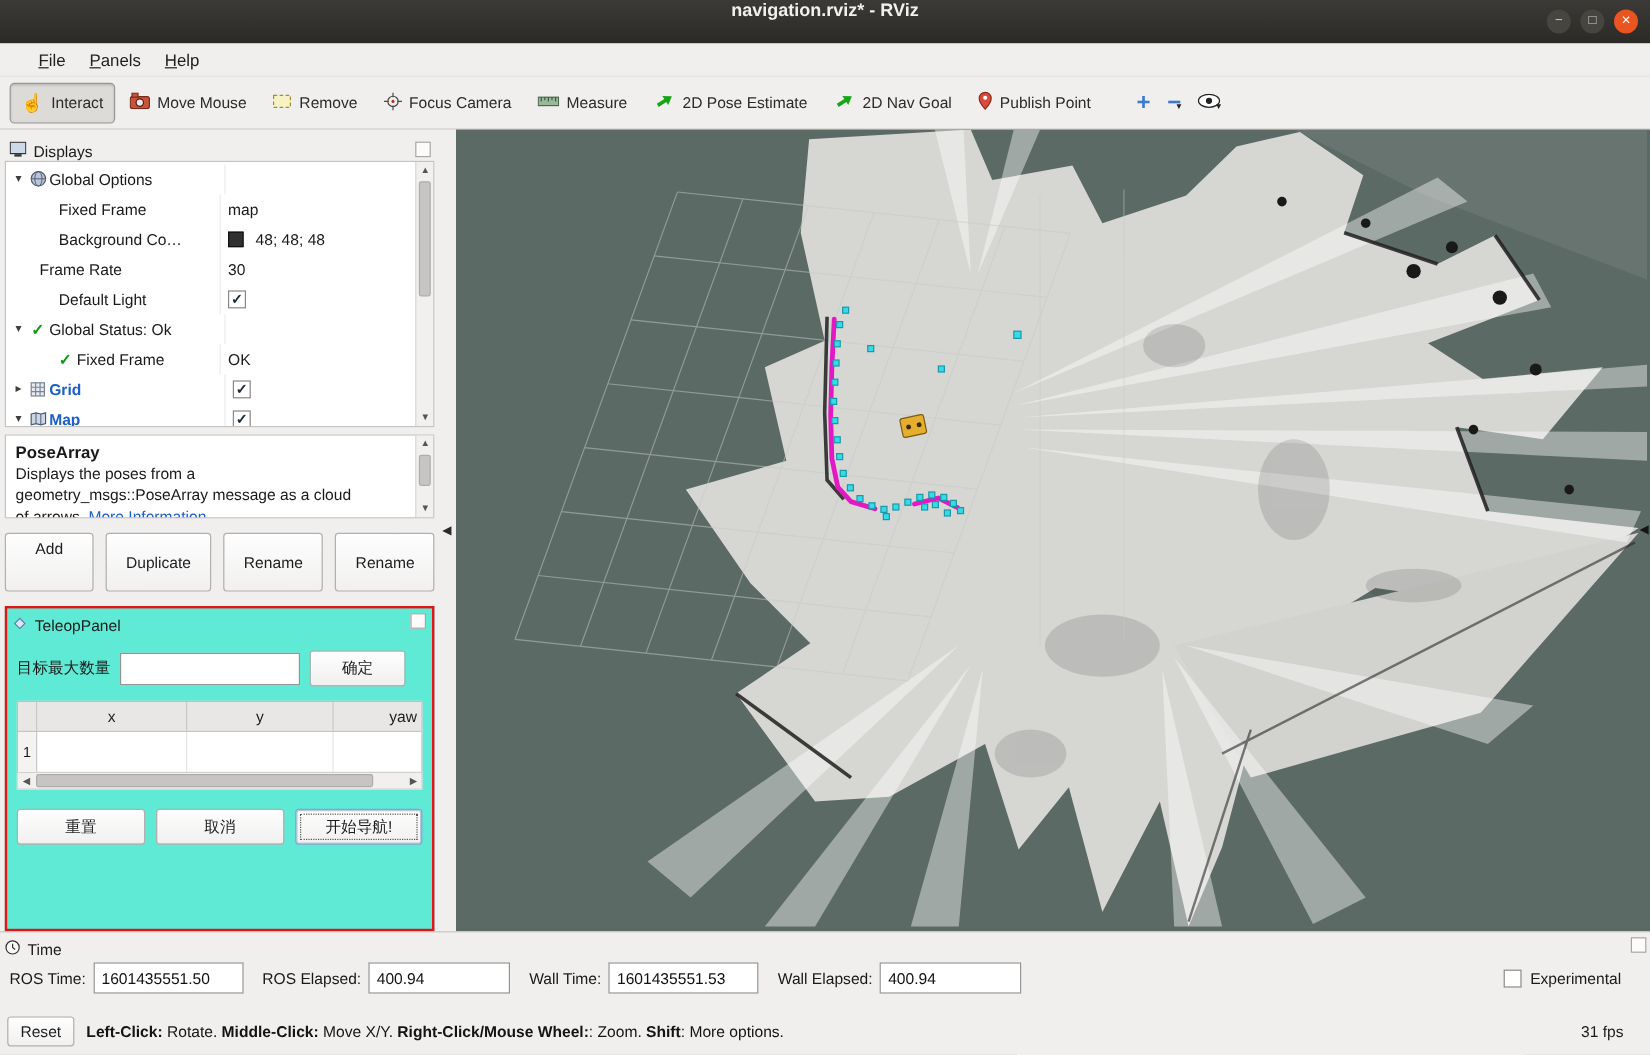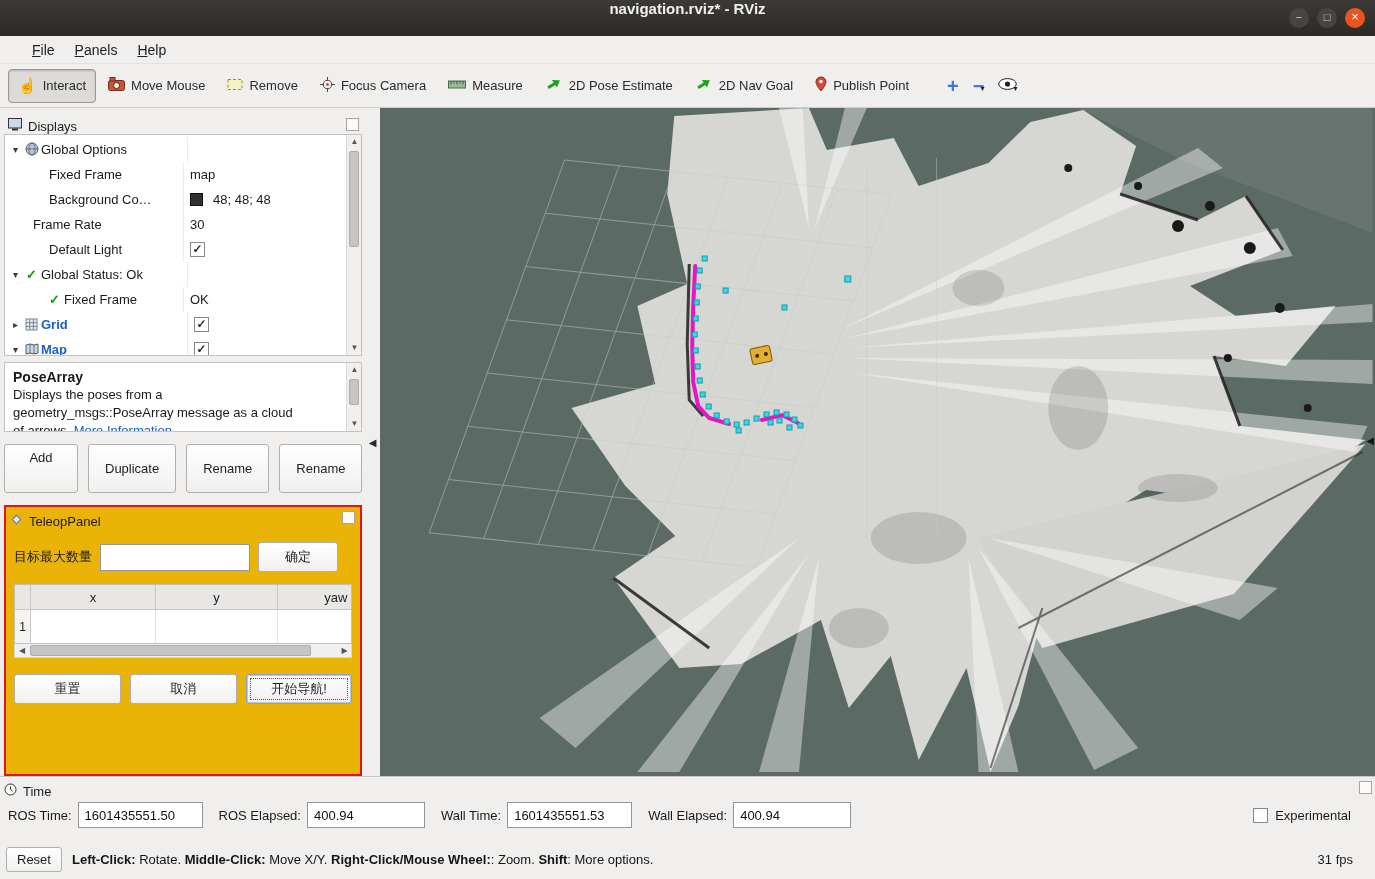--- a/index.html
+++ b/index.html
@@ -64,21 +64,21 @@
   .desc-text{position:absolute;left:0;top:0;right:15px;bottom:0;padding:5px 8px;overflow:hidden;line-height:18px}
   .desc-title{font-weight:bold;font-size:14px}
   .desc-link{color:#1d5fc8;text-decoration:underline}
 
   
   .qbtn{background:linear-gradient(#fefefe,#f1f0ef);border:1px solid #b2b0ae;border-radius:3px;padding:5px 0;font-size:13px;color:#1e1e1e;text-align:center}
   .btnrow{display:flex;gap:10px;margin-top:12px}
   .btnrow .qbtn{padding:16px 16px}
 
   
-  .teleop{margin-top:12px;height:300px;border:2px solid #e21414;background:#eab308;position:relative}
+  .teleop{margin-top:12px;height:300px;border:2px solid #e21414;background:#5eead4;position:relative}
   .trow1{display:flex;align-items:center;gap:8px;margin:13px 8px 4px}
   .qline{height:27px;border:1px solid #979593;background:#fff;padding:0 5px;font:13px "Liberation Sans",sans-serif;color:#111}
   .cbrow{display:flex;align-items:center;gap:7px;margin:14px 8px 0}
   .ttable{margin:12px 8px 0;border:1px solid #c1bfbd;background:#fff}
   .hrow{display:flex;background:#e9e7e5;border-bottom:1px solid #c6c4c2;height:25px}
   .hcell{display:flex;align-items:center;justify-content:center;border-right:1px solid #cac8c6;color:#1f1f1f}
   .corner{flex:0 0 16px}
   .colx{flex:0 0 125px}
   .coly{flex:0 0 122px}
   .colyaw{flex:1;justify-content:flex-end;padding-right:4px;border-right:none}

